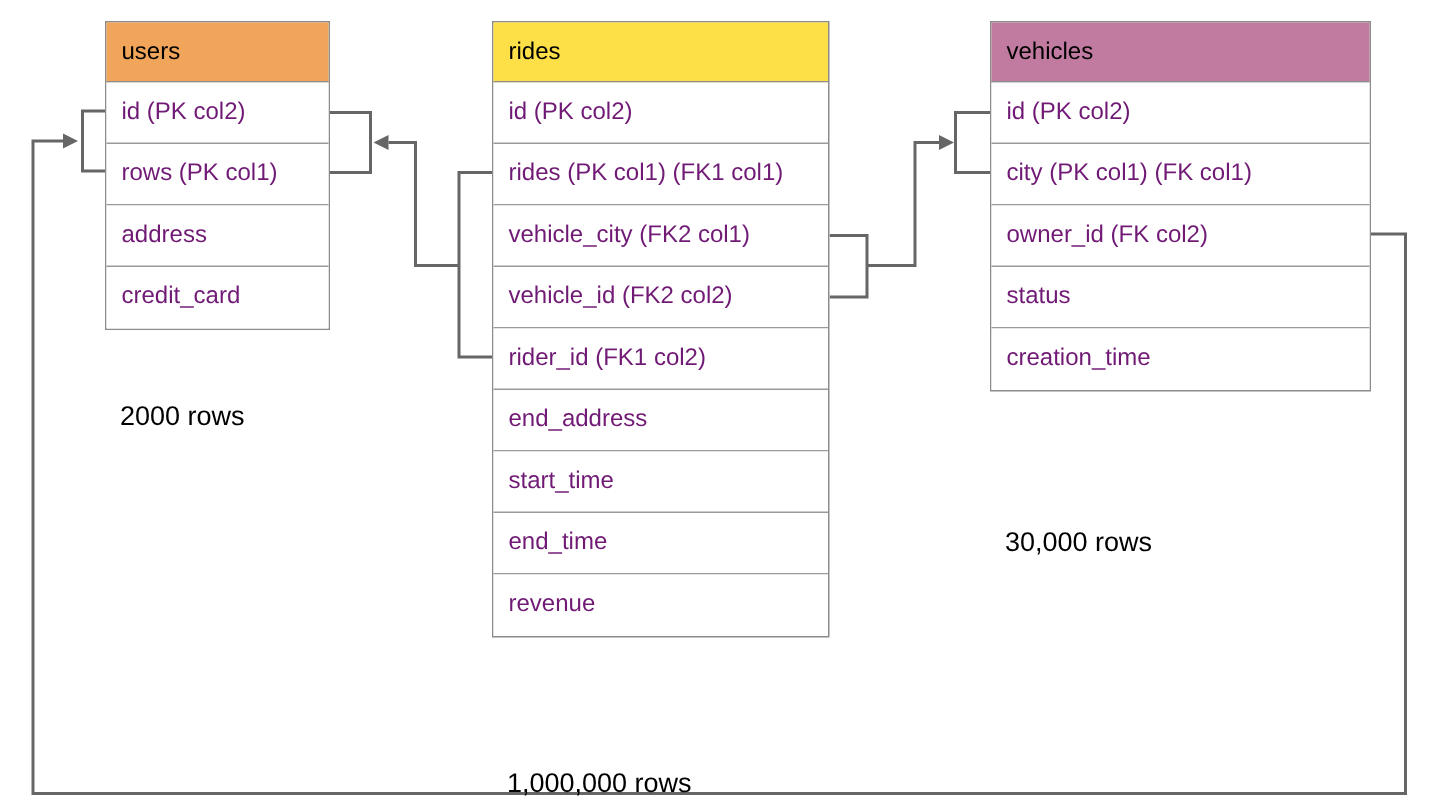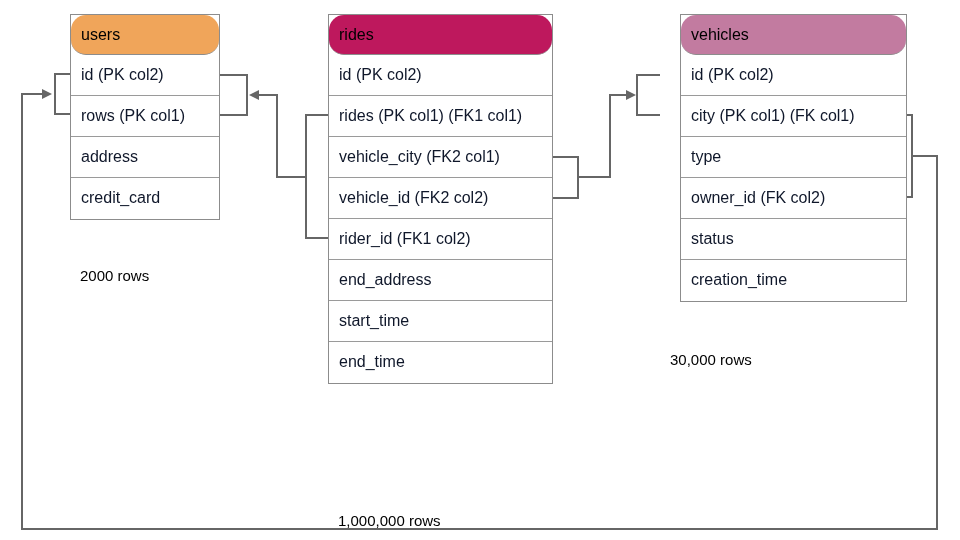--- a/index.html
+++ b/index.html
@@ -11,33 +11,32 @@
   .connector-layer path { fill: none; stroke: #666666; stroke-width: 2; }
   .connector-layer polygon { fill: #666666; stroke: none; }
   .db-table {
     position: absolute; background: #ffffff;
     border: 1px solid #8c8c8c; box-sizing: border-box;
   }
   .db-table .thead {
     height: 40px; line-height: 40px; padding: 0 10px;
     font-size: 16px; color: #000; box-sizing: border-box;
     border-bottom: 1px solid #8c8c8c;
-    border-radius: 15px;
   }
   .db-table .trow {
     height: 41px; line-height: 40px; padding: 0 10px;
-    font-size: 16px; color: #0f172a; box-sizing: border-box;
+    font-size: 16px; color: #701a75; box-sizing: border-box;
     border-bottom: 1px solid #9a9a9a; background: #fff;
   }
   .db-table .trow:last-child { border-bottom: none; }
-  .rowcount { position: absolute; font-size: 15px; color: #000; text-align: right; }
+  .rowcount { position: absolute; font-size: 18px; color: #000; text-align: right; }
   
   #table-users    { left: 70px;  top: 14px; width: 150px; }
   #table-rides    { left: 328px; top: 14px; width: 225px; }
-  #table-vehicles { left: 680px; top: 14px; width: 227px; }
+  #table-vehicles { left: 660px; top: 14px; width: 254px; }
   #rowcount-users    { left: 80px;  top: 267px; }
   #rowcount-rides    { left: 338px; top: 476px; margin-top: 36px; }
   #rowcount-vehicles { left: 670px; top: 351px; }
 </style>
 </head>
 <body>
 
 <svg class="connector-layer" viewBox="0 0 960 540">
 
   <path d="M220,75 H247 V115 H220"></path>
@@ -59,34 +58,34 @@
 <div class="db-table" id="table-users">
   <div class="thead" style="background-color: rgb(240, 165, 90);">users</div>
   <div class="trow">id (PK col2)</div>
   <div class="trow">rows (PK col1)</div>
   <div class="trow">address</div>
   <div class="trow">credit_card</div>
 </div>
 <div class="rowcount" id="rowcount-users">2000 rows</div>
 
 <div class="db-table" id="table-rides">
-  <div class="thead" style="background-color: #be185d;">rides</div>
+  <div class="thead" style="background-color: #fde047;">rides</div>
   <div class="trow">id (PK col2)</div>
   <div class="trow">rides (PK col1) (FK1 col1)</div>
   <div class="trow">vehicle_city (FK2 col1)</div>
   <div class="trow">vehicle_id (FK2 col2)</div>
   <div class="trow">rider_id (FK1 col2)</div>
   <div class="trow">end_address</div>
   <div class="trow">start_time</div>
   <div class="trow">end_time</div>
+  <div class="trow">revenue</div>
 </div>
 <div class="rowcount" id="rowcount-rides">1,000,000 rows</div>
 
 <div class="db-table" id="table-vehicles">
   <div class="thead" style="background-color: rgb(194, 123, 160);">vehicles</div>
   <div class="trow">id (PK col2)</div>
   <div class="trow">city (PK col1) (FK col1)</div>
-  <div class="trow">type</div>
   <div class="trow">owner_id (FK col2)</div>
   <div class="trow">status</div>
   <div class="trow">creation_time</div>
 </div>
 <div class="rowcount" id="rowcount-vehicles">30,000 rows</div>
 
 </body></html>

